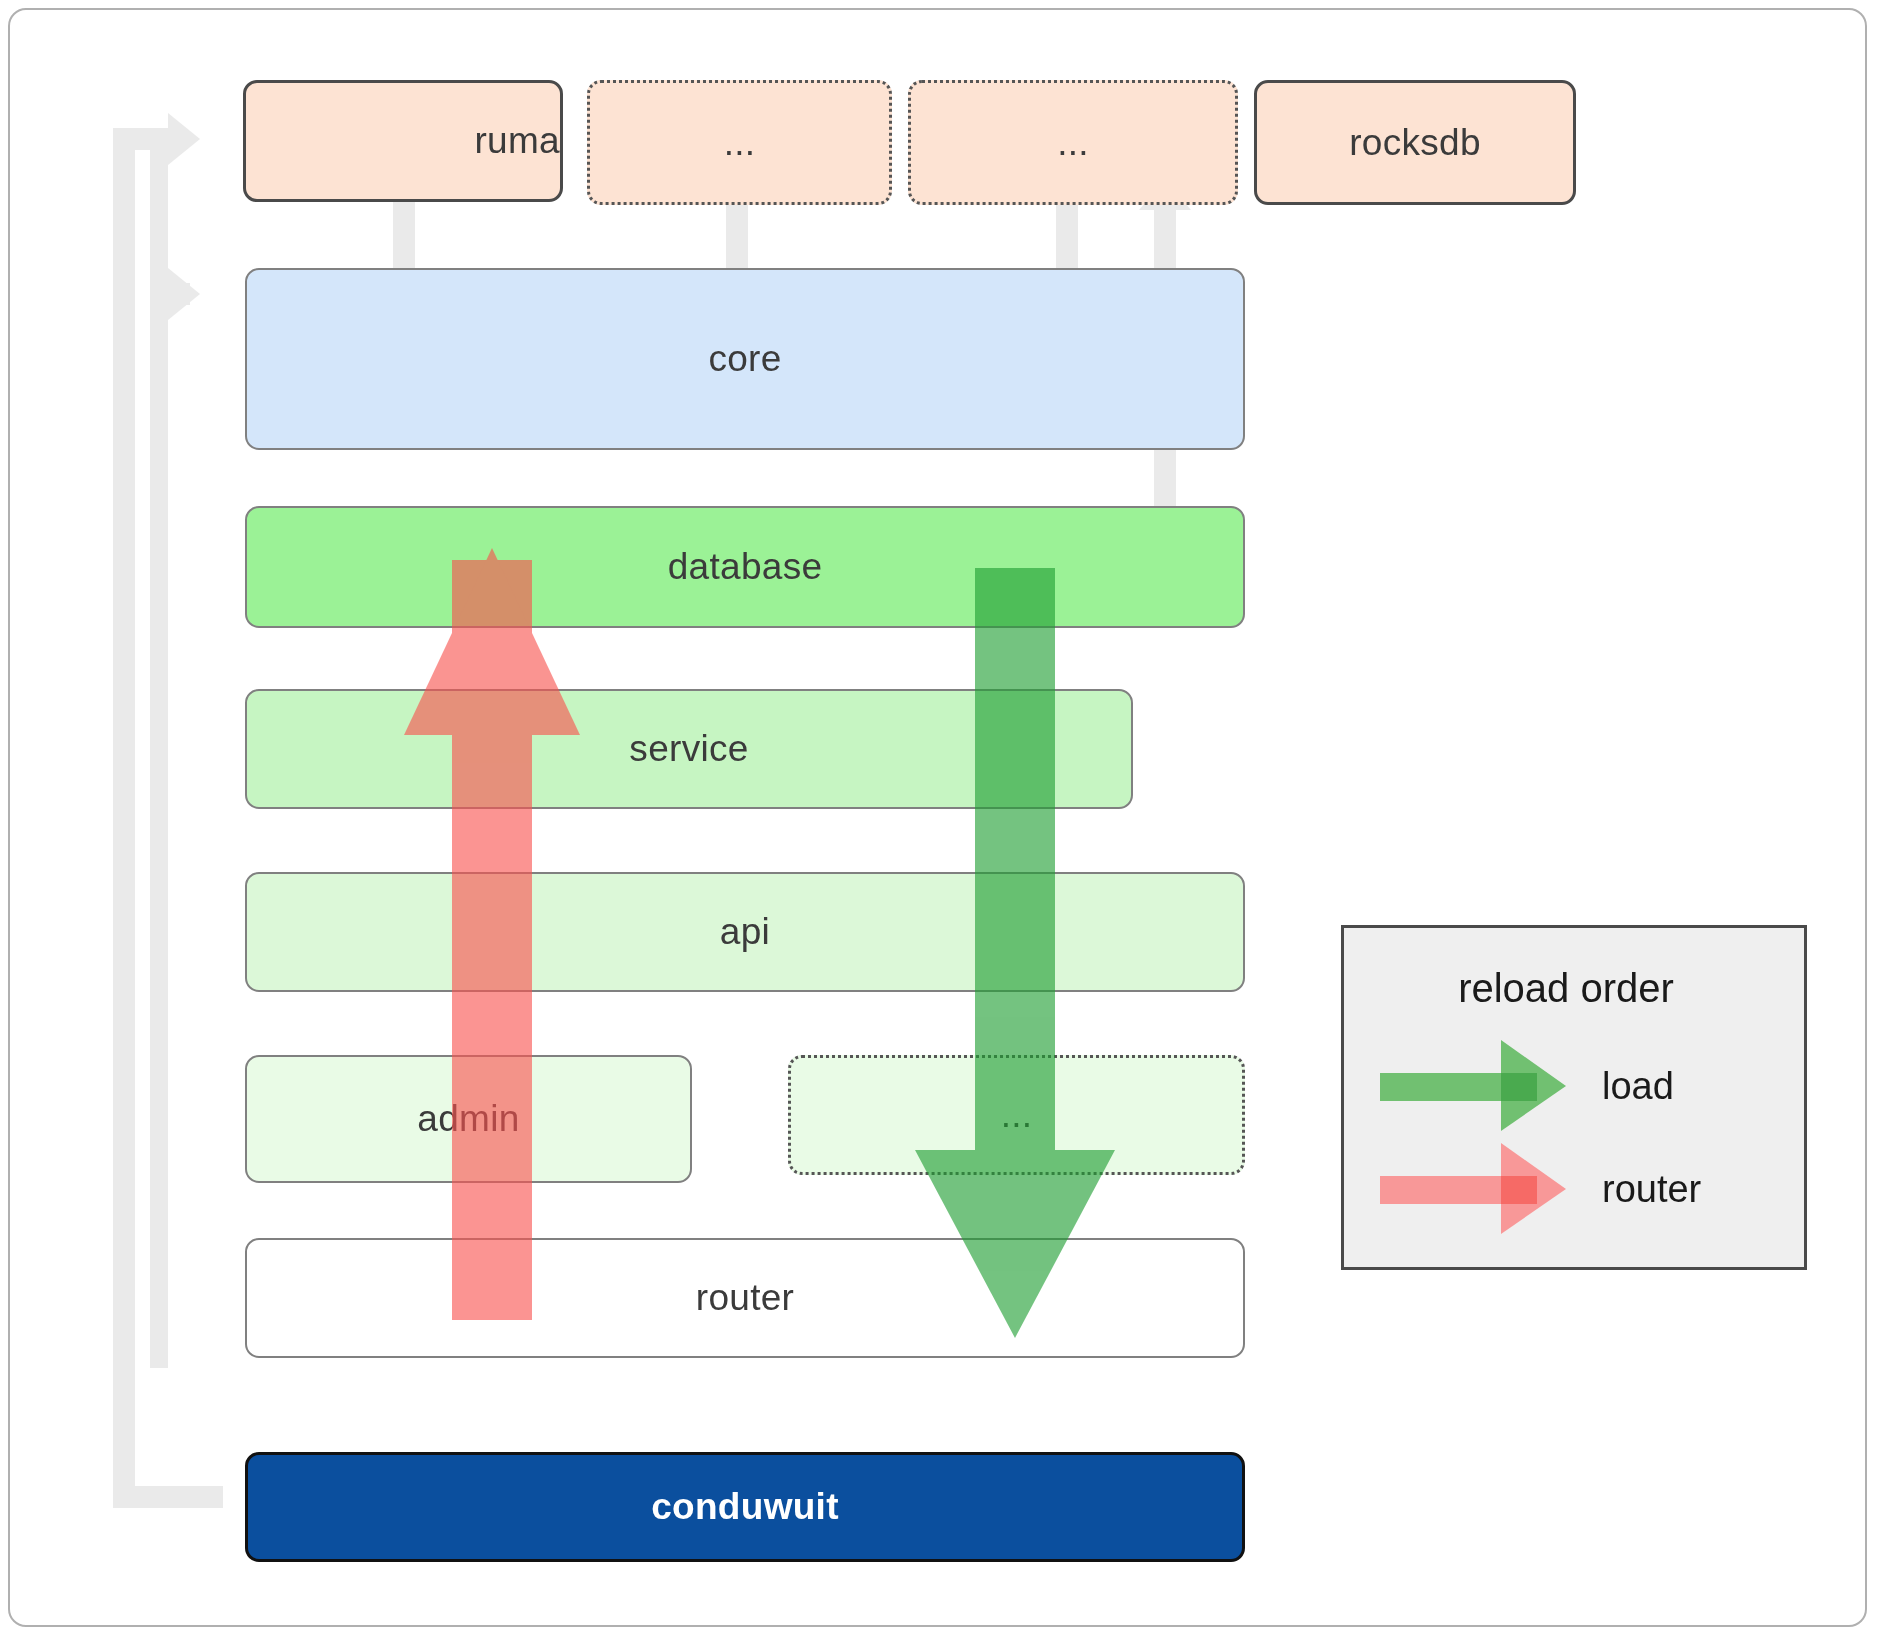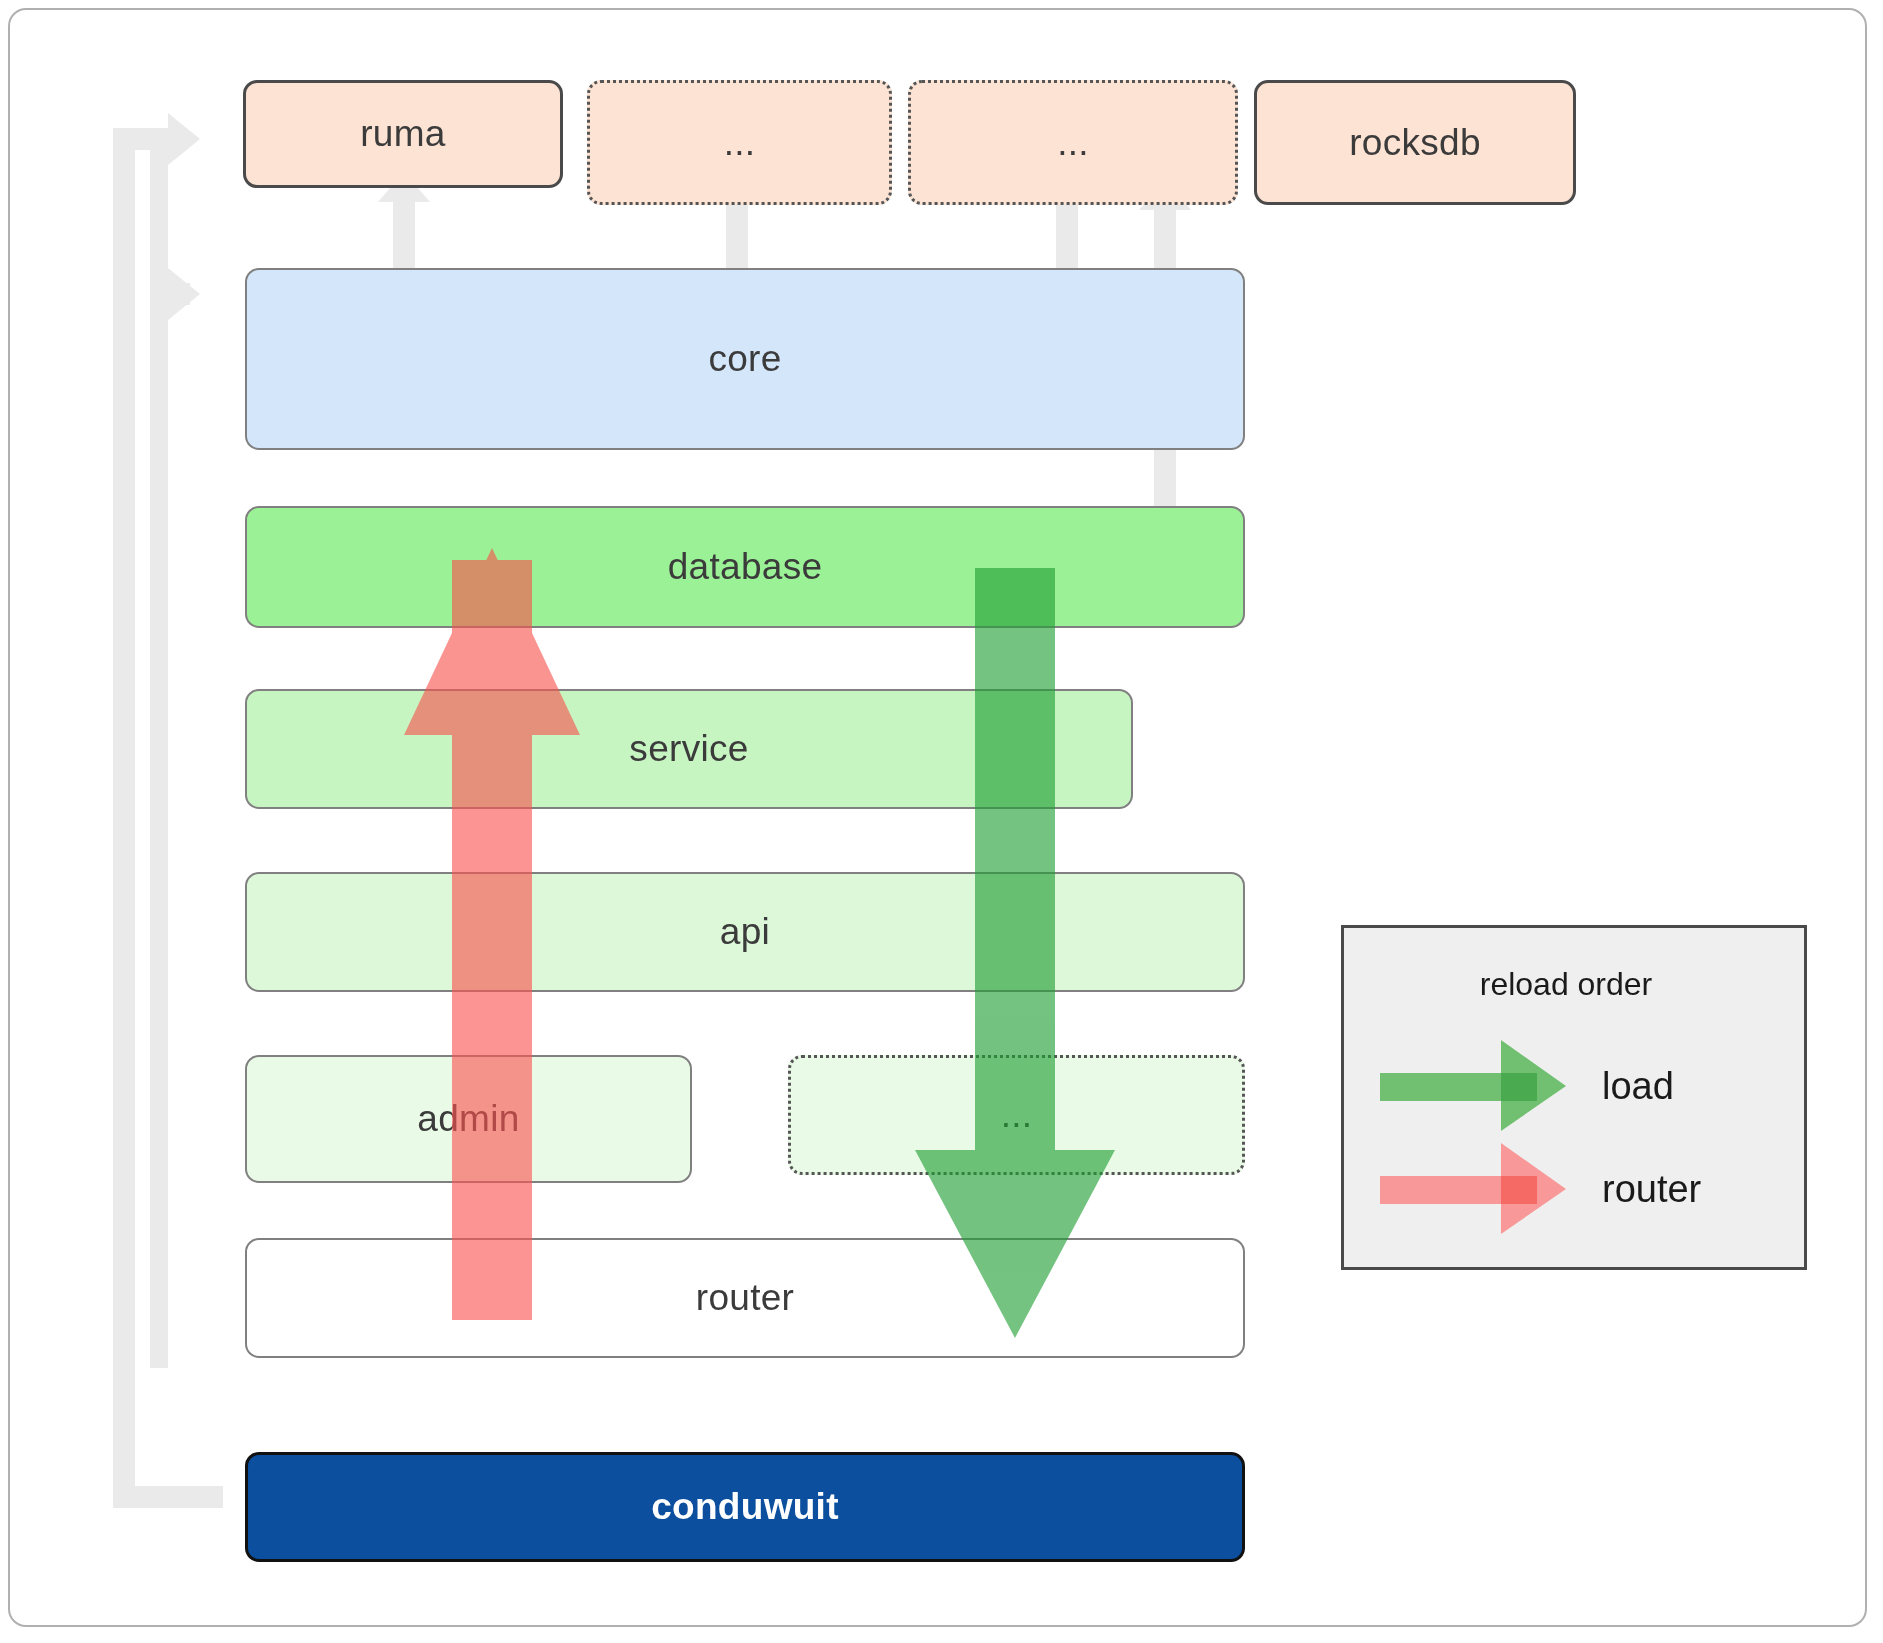--- a/index.html
+++ b/index.html
@@ -56,21 +56,21 @@
 
   .legend{
     position:absolute;
     background:#efefef;
     border:3px solid #4a4a4a;
     box-sizing:border-box;
     z-index:8;
   }
   .legend-title{
     position:absolute;left:0;right:16px;top:38px;
-    text-align:center;font-size:32px;color:#1a1a1a;
+    text-align:center;font-size:40px;color:#1a1a1a;
   }
   .legend-label{
     position:absolute;font-size:38px;color:#1a1a1a;
   }
   svg.big{position:absolute;left:0;top:0;width:1883px;height:1643px;pointer-events:none;}
   svg.over{z-index:7;}
   svg.legendsvg{position:absolute;left:0;top:0;}
 </style>
 </head>
 <body>
@@ -93,21 +93,21 @@
 
   <div class="upstem" style="left:393px;top:200px;height:70px;"></div>
   <div class="connarrow arrow-up" style="left:378px;top:172px;"></div>
 
   <div class="upstem" style="left:726px;top:200px;height:70px;"></div>
   <div class="connarrow arrow-up" style="left:711px;top:172px;"></div>
 
   <div class="upstem" style="left:1056px;top:200px;height:70px;"></div>
   <div class="connarrow arrow-up" style="left:1041px;top:172px;"></div>
 
-  <div class="box peach solidthick" style="left:243px;top:80px;width:320px;height:108px;">
+  <div class="box peach solidthick" style="left:243px;top:80px;width:320px;height:122px;justify-content:flex-end;">
     <span>ruma</span>
   </div>
 
   <div class="box peach dotted" style="left:587px;top:80px;width:305px;height:125px;">
     <span>...</span>
   </div>
 
   <div class="box peach dotted" style="left:908px;top:80px;width:330px;height:125px;">
     <span>...</span>
   </div>

